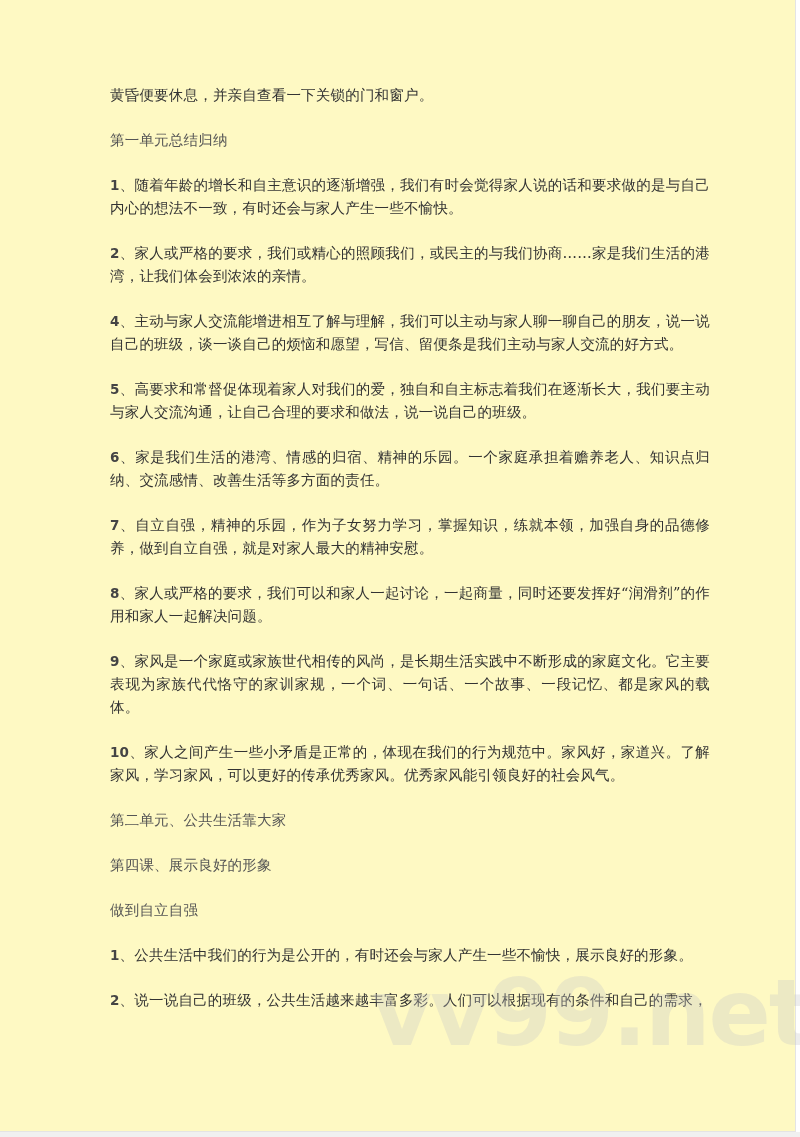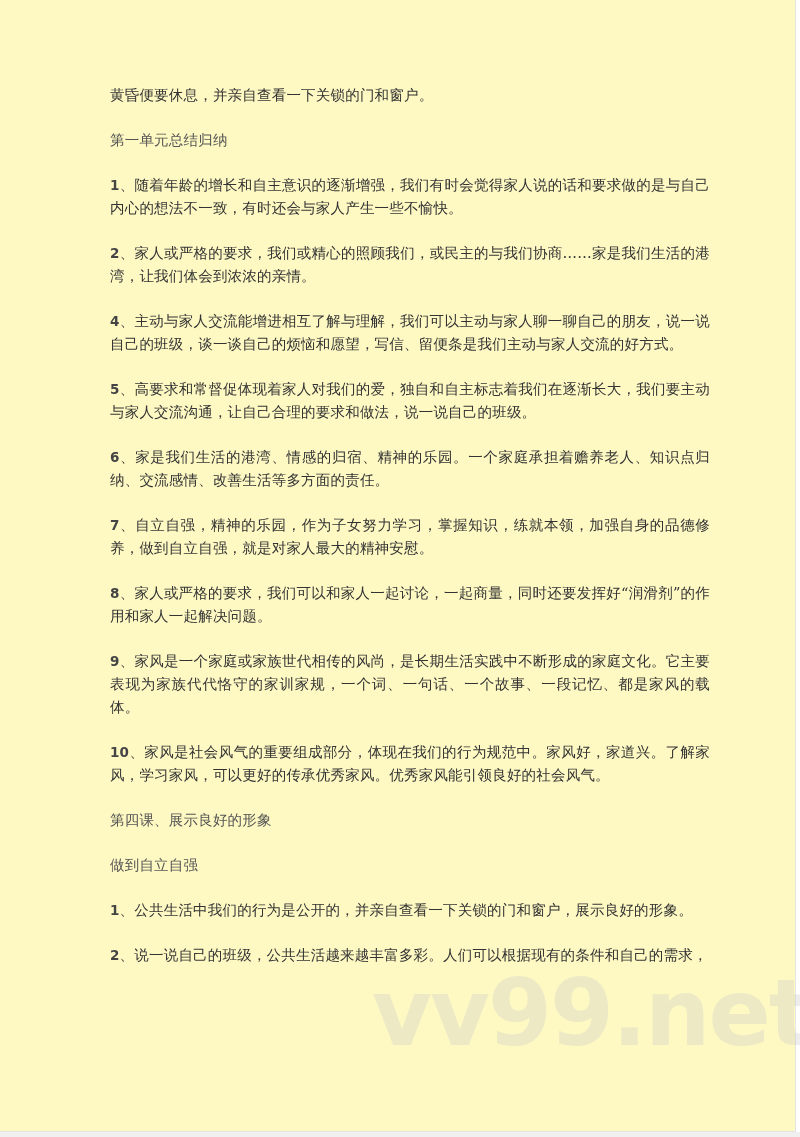--- a/index.html
+++ b/index.html
@@ -112,34 +112,37 @@
 
     <p class="para">
       <span class="num">8</span><span>、家人或严格的要求，我们可以和家人一起讨论，一起商量，同时还要发挥好“润滑剂”的作用和家人一起解决问题。</span>
     </p>
 
     <p class="para">
       <span class="num">9</span><span>、家风是一个家庭或家族世代相传的风尚，是长期生活实践中不断形成的家庭文化。它主要表现为家族代代恪守的家训家规，一个词、一句话、一个故事、一段记忆、都是家风的载体。</span>
     </p>
 
     <p class="para">
-      <span class="num">10</span><span>、家风是社会风气的重要组成部分，体现在我们的行为规范中。家风好，家道兴。了解家风，学习家风，可以更好的传承优秀家风。优秀家风能引领良好的社会风气。</span>
+      <span class="num">10</span><span>、家人之间产生一些小矛盾是正常的，体现在我们的行为规范中。家风好，家道兴。了解家风，学习家风，可以更好的传承优秀家风。优秀家风能引领良好的社会风气。</span>
     </p>
 
+    <p class="para heading">
+      <span>第二单元、公共生活靠大家</span>
+    </p>
 
     <p class="para heading">
       <span>第四课、展示良好的形象</span>
     </p>
 
     <p class="para heading">
       <span>做到自立自强</span>
     </p>
 
     <p class="para">
-      <span class="num">1</span><span>、公共生活中我们的行为是公开的，并亲自查看一下关锁的门和窗户，展示良好的形象。</span>
+      <span class="num">1</span><span>、公共生活中我们的行为是公开的，有时还会与家人产生一些不愉快，展示良好的形象。</span>
     </p>
 
     <p class="para">
       <span class="num">2</span><span>、说一说自己的班级，公共生活越来越丰富多彩。人们可以根据现有的条件和自己的需求，</span>
     </p>
 
   </div>
 </div>
 
 <div class="page-bottom-strip"></div>

